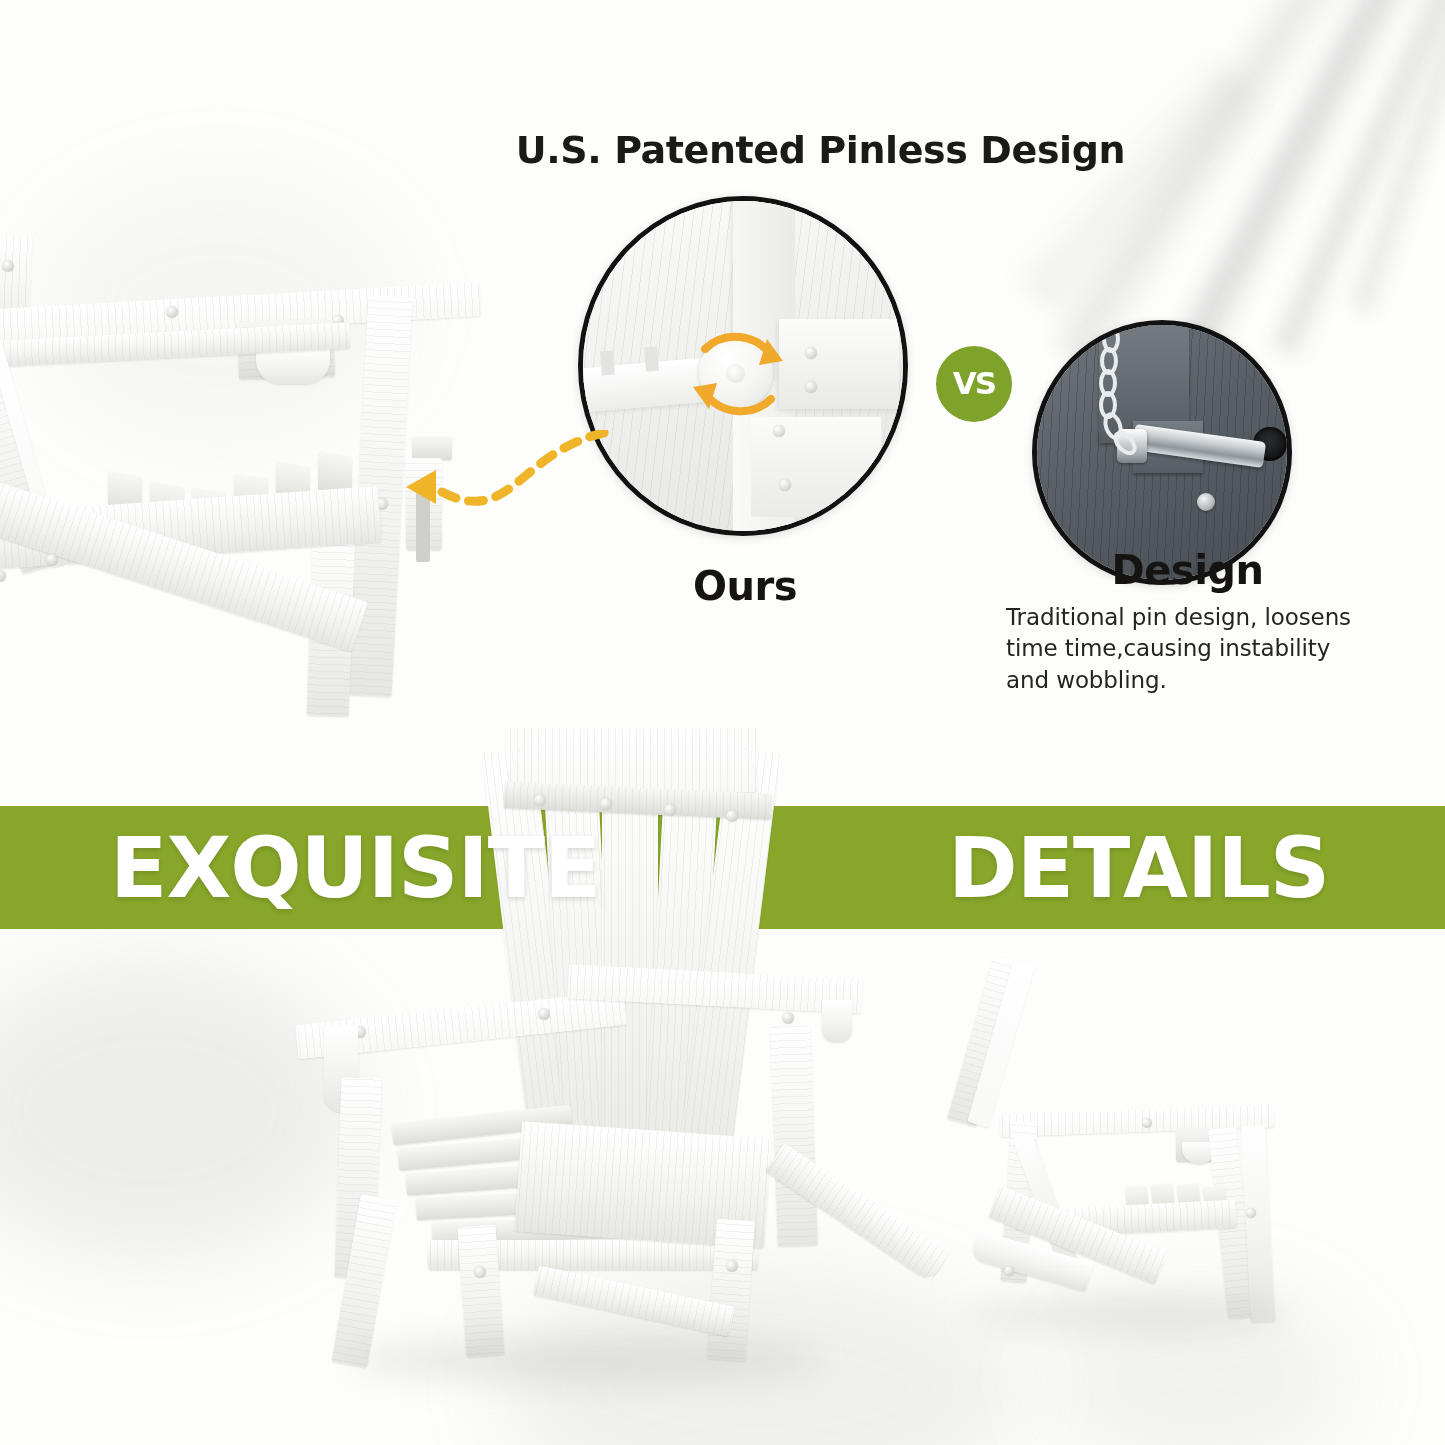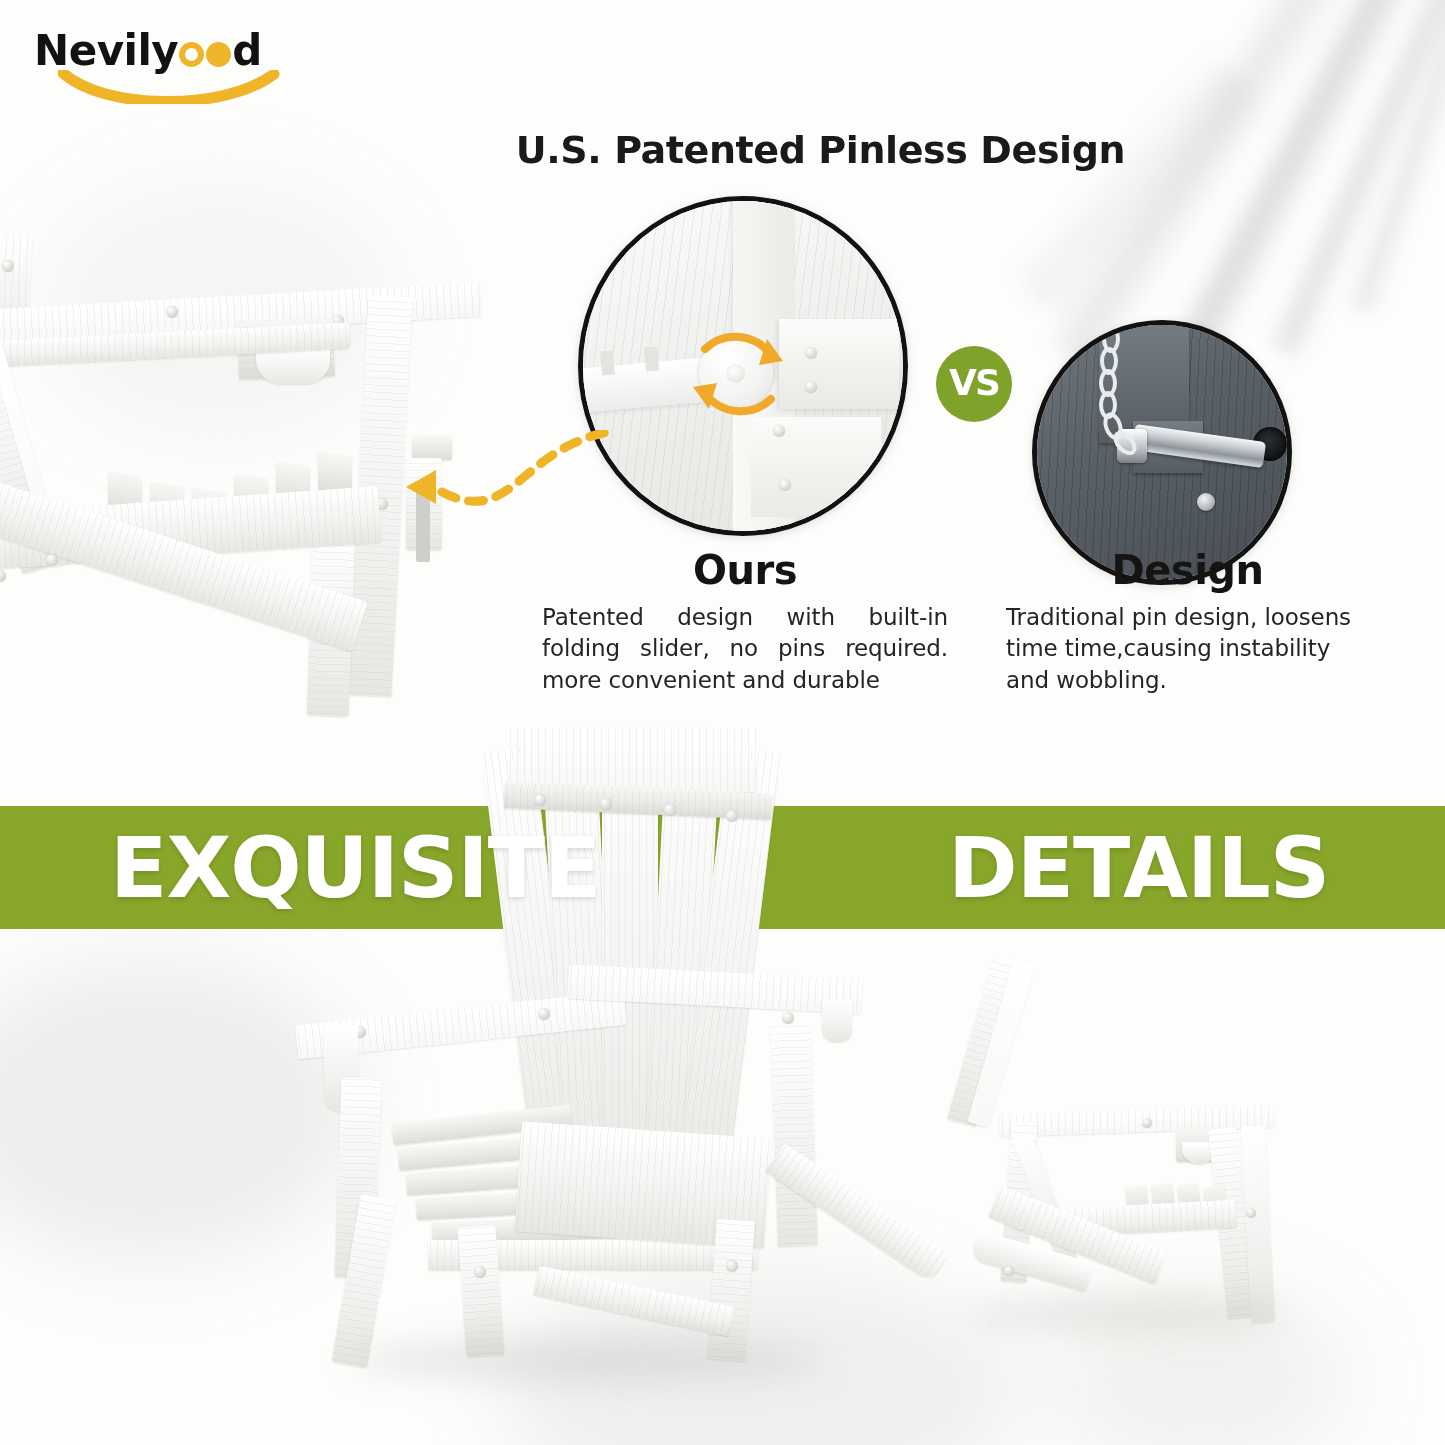--- a/index.html
+++ b/index.html
@@ -88,26 +88,26 @@
     background:linear-gradient(180deg,#ffffff,#b9bec2 60%,#7d8287);box-shadow:0 1px 3px rgba(0,0,0,.4);}
   .chain-svg{position:absolute;left:40px;top:-14px;width:120px;height:170px;overflow:visible;}
   .darkscrew{position:absolute;left:160px;top:168px;width:18px;height:18px;border-radius:50%;
     background:radial-gradient(circle at 38% 32%,#f2f4f5,#aeb3b7 65%,#6e7478);box-shadow:0 1px 2px rgba(0,0,0,.45);}
   .darkstep{position:absolute;background:linear-gradient(180deg,#767d83,#555c62);box-shadow:0 2px 3px rgba(0,0,0,.3);}
 
   
   .vs-badge{position:absolute;left:932px;top:342px;width:84px;height:84px;z-index:7;}
   .vs-circle{position:absolute;left:4px;top:4px;width:76px;height:76px;border-radius:50%;background:#7FA22B;}
   .vs-text{position:absolute;inset:0;display:flex;align-items:center;justify-content:center;
-    font-family:"DejaVu Sans",sans-serif;font-weight:700;font-size:36px;color:#ffffff;letter-spacing:-2px;
+    font-family:"DejaVu Sans",sans-serif;font-weight:700;font-size:31px;color:#ffffff;letter-spacing:-2px;
     line-height:1;padding-bottom:2px;}
 
   
   .cap{position:absolute;z-index:6;}
-  .cap.ours-cap{left:520px;top:548px;width:450px;text-align:center;}
+  .cap.ours-cap{left:520px;top:564px;width:450px;text-align:center;}
   .cap.others-cap{left:1000px;top:548px;width:375px;text-align:center;}
   .cap-title{font-family:"DejaVu Sans",sans-serif;font-weight:700;font-size:40px;color:#161412;line-height:1.1;margin-bottom:10px;letter-spacing:-.5px;}
   .cap-body{font-family:"DejaVu Sans",sans-serif;font-weight:400;font-size:23px;color:#262423;line-height:1.36;letter-spacing:-.1px;}
   .cap.ours-cap .cap-body{text-align:justify;padding:0 22px;}
   .cap.others-cap .cap-body{text-align:left;padding:0 6px;}
 
   
   .banner{position:absolute;left:0;top:806px;width:1445px;height:123px;background:#87A62A;z-index:4;}
   .banner-text{position:absolute;top:806px;height:123px;left:0;width:1445px;z-index:6;
     display:flex;align-items:center;pointer-events:none;}
@@ -131,28 +131,20 @@
     <div class="frond f3"></div>
     <div class="frond f1"></div>
     <div class="frond f2"></div>
     <div class="frond f4"></div>
     <div class="frond f5"></div>
     <div class="soft-blob b1"></div>
     <div class="soft-blob b2"></div>
     <div class="soft-blob b3"></div>
   </div>
 
-  <div class="logo">
-    <div class="logo-word"><span>Nevily</span><span class="o-ring"></span><span class="o-fill"></span><span>d</span></div>
-    <div class="logo-swoosh">
-      <svg width="230" height="34" viewBox="0 0 230 34">
-          <path d="M4 2 C44 40 166 42 216 4" fill="none" stroke="#F0B429" stroke-width="11" stroke-linecap="round"></path>
-        </svg>
-    </div>
-  </div>
 
 
   <div class="section-head">
     <span class="shift">U.S. Patented Pinless Design</span>
   </div>
 
   <div class="photo-topleft">
 
     <div class="slat" style="left:8px;top:0px;width:42px;height:120px;transform:rotate(2deg);">
         <span class="grainwrap"></span>
@@ -274,21 +266,20 @@
             <ellipse cx="48" cy="132" rx="7" ry="12" transform="rotate(-42 48 132)"></ellipse>
           </g>
         </svg>
       </div>
       <div class="darkscrew"></div>
     </div>
   </div>
 
   <div class="cap ours-cap">
     <div class="cap-title">Ours</div>
-    <div class="cap-body">Patented design with built-in folding slider, no pins required. more convenient and durable</div>
   </div>
   <div class="cap others-cap">
     <div class="cap-title">Design</div>
     <div class="cap-body">Traditional pin design, loosens time time,causing instability and wobbling.</div>
   </div>
 
   <div class="banner"></div>
 
   <div class="chair-main">
 

